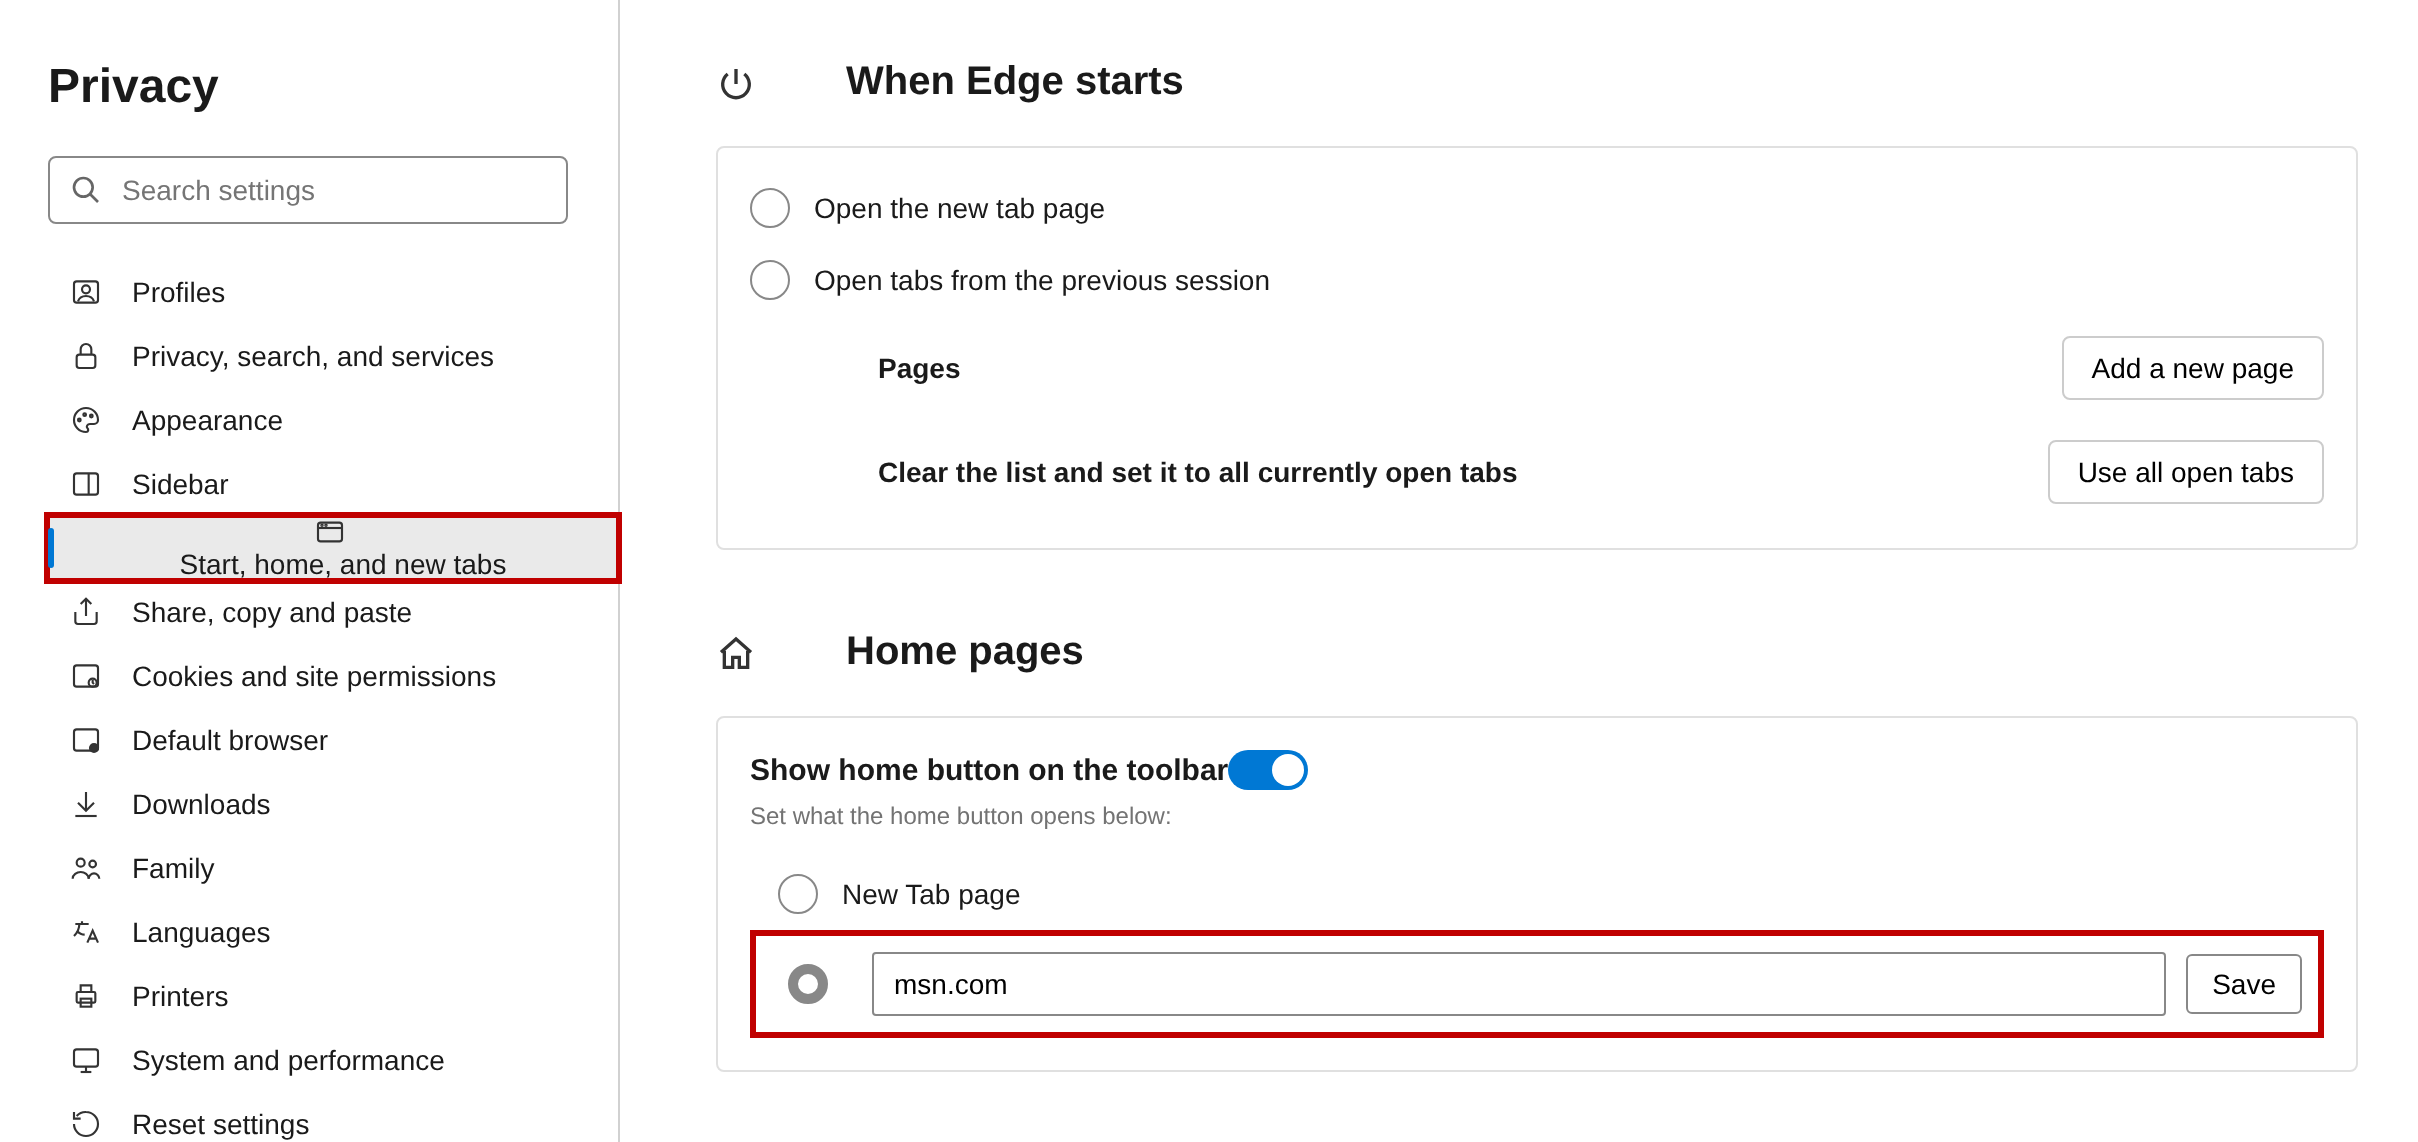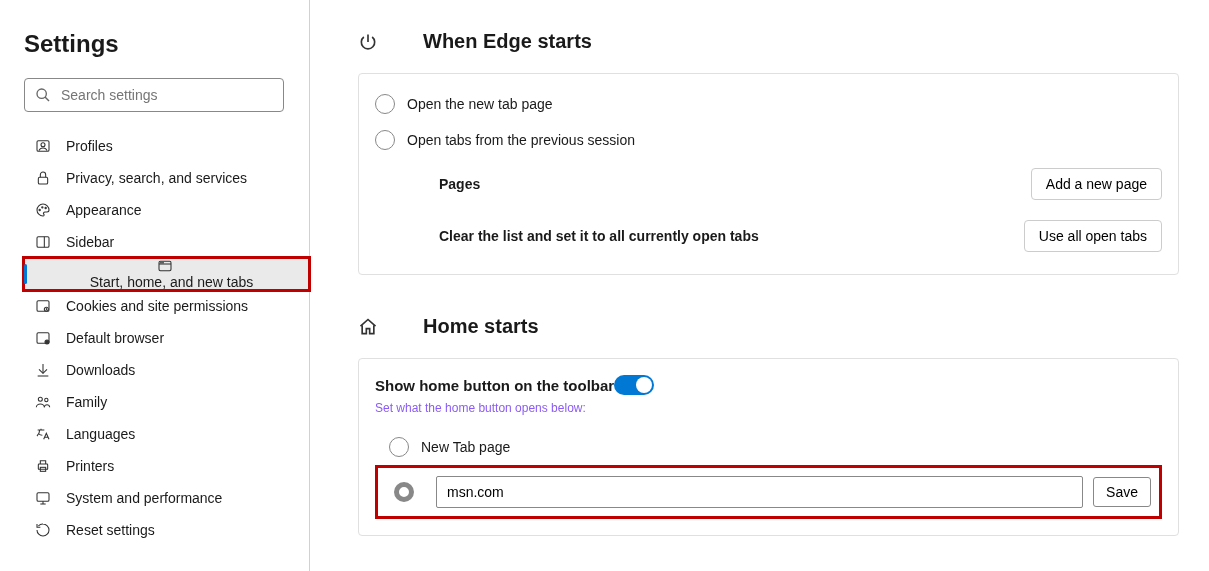--- a/index.html
+++ b/index.html
@@ -149,21 +149,21 @@
 .toggle::after {
   content: "";
   position: absolute;
   right: 2px;
   top: 2px;
   width: 16px;
   height: 16px;
   background: #fff;
   border-radius: 50%;
 }
-.home-sub { color: #8b5cf6; font-size: 12px; margin-top: 6px; margin-bottom: 14px; }
+.home-sub { color: #737373; font-size: 12px; margin-top: 6px; margin-bottom: 14px; }
 .url-row {
   display: flex;
   align-items: center;
   gap: 10px;
   padding: 8px;
 }
 .url-row.highlighted {
   border: 3px solid #c00000;
 }
 .url-input {
@@ -180,21 +180,21 @@
   padding: 6px 12px;
   background: #fff;
   font-size: 14px;
   cursor: pointer;
 }
 </style>
 </head>
 <body>
 
 <div class="sidebar">
-  <h1>Settings</h1>
+  <h1>Privacy</h1>
   <div class="search-wrap">
     <svg width="16" height="16" viewBox="0 0 24 24" fill="none" stroke="#666" stroke-width="2">
         <circle cx="10" cy="10" r="7"></circle>
         <line x1="21" y1="21" x2="15" y2="15"></line>
       </svg>
     <input placeholder="Search settings" style="">
   </div>
   <ul class="nav">
     <li>
       <span class="icon">
@@ -238,20 +238,30 @@
     <li class="active highlighted">
       <span class="icon">
           <svg width="16" height="16" viewBox="0 0 24 24" fill="none" stroke="#333" stroke-width="1.6">
             <rect x="3" y="5" width="18" height="14" rx="2"></rect>
             <line x1="3" y1="9" x2="21" y2="9"></line>
             <circle cx="6" cy="7" r="0.5"></circle>
             <circle cx="9" cy="7" r="0.5"></circle>
           </svg>
         </span>
       <span class="label">Start, home, and new tabs</span>
+    </li>
+    <li>
+      <span class="icon">
+          <svg width="16" height="16" viewBox="0 0 24 24" fill="none" stroke="#333" stroke-width="1.6">
+            <path d="M4 12v7a2 2 0 002 2h12a2 2 0 002-2v-7"></path>
+            <polyline points="16 6 12 2 8 6"></polyline>
+            <line x1="12" y1="2" x2="12" y2="15"></line>
+          </svg>
+        </span>
+      <span class="label">Share, copy and paste</span>
     </li>
     <li>
       <span class="icon">
           <svg width="16" height="16" viewBox="0 0 24 24" fill="none" stroke="#333" stroke-width="1.6">
             <rect x="3" y="4" width="18" height="16" rx="2"></rect>
             <circle cx="17" cy="17" r="3"></circle>
             <path d="M17 15v2l1 1"></path>
           </svg>
         </span>
       <span class="label">Cookies and site permissions</span>
@@ -355,21 +365,21 @@
         <button class="btn">Use all open tabs</button>
       </div>
     </div>
   </div>
 
   <div class="section-title">
     <svg width="20" height="20" viewBox="0 0 24 24" fill="none" stroke="#333" stroke-width="2">
         <path d="M3 11l9-8 9 8"></path>
         <path d="M5 10v10h5v-6h4v6h5V10"></path>
       </svg>
-    <span>Home starts</span>
+    <span>Home pages</span>
   </div>
 
   <div class="home-card">
     <div class="home-header">
       <span class="title">Show home button on the toolbar</span>
       <div class="toggle"></div>
     </div>
     <div class="home-sub">Set what the home button opens below:</div>
 
     <div class="radio-row" style="padding-left:14px">

